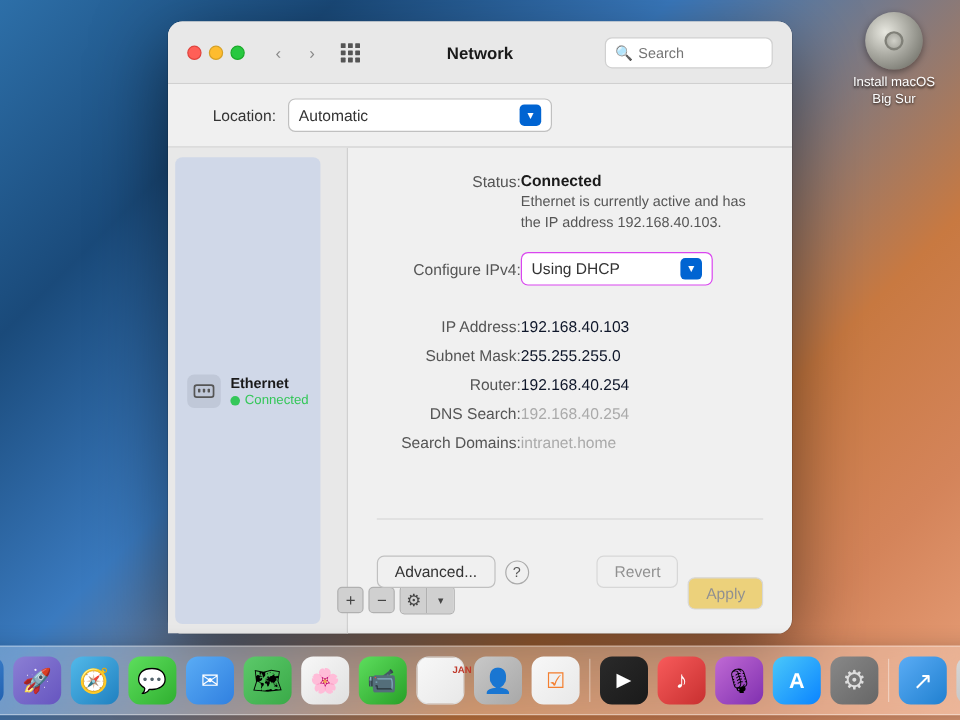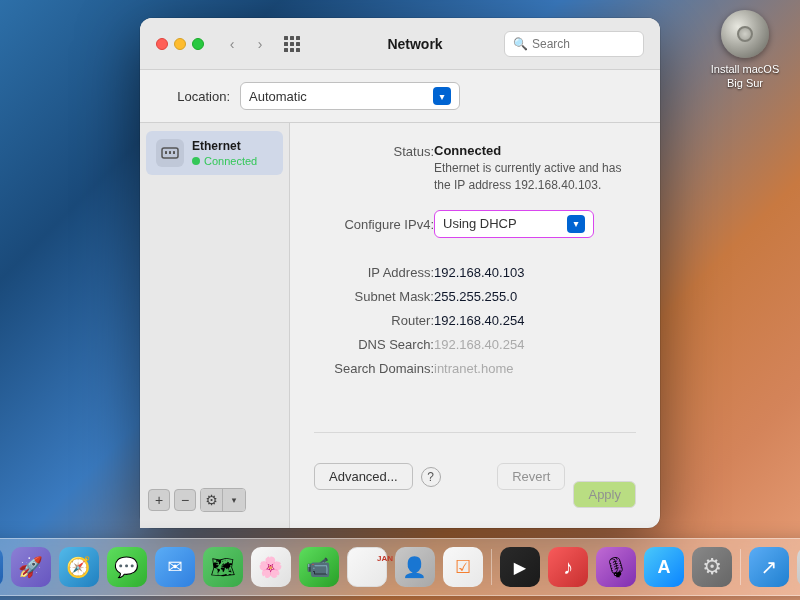--- a/index.html
+++ b/index.html
@@ -122,21 +122,20 @@
 
     .window-title {
       flex: 1;
       text-align: center;
       font-size: 14px;
       font-weight: 600;
       color: #1a1a1a;
       position: absolute;
       left: 50%;
       transform: translateX(-50%);
-      margin-left: 15px;
     }
 
     .search-box {
       margin-left: auto;
       display: flex;
       align-items: center;
       background: white;
       border: 1px solid #d0d0d0;
       border-radius: 6px;
       padding: 3px 8px;
@@ -208,21 +207,20 @@
       overflow: hidden;
     }
 
     
     .sidebar {
       width: 150px;
       background: #e8e8e8;
       border-right: 1px solid #d0d0d0;
       padding: 8px 0;
       display: flex;
-      flex-direction: column;
     }
     .network-item {
       display: flex;
       align-items: center;
       padding: 8px 10px;
       cursor: pointer;
       border-radius: 6px;
       margin: 0 6px;
       background: #d0d8e8;
     }
@@ -390,21 +388,21 @@
     .action-btn {
       padding: 5px 14px;
       border-radius: 6px;
       font-size: 13px;
       cursor: pointer;
       border: 1px solid #c0c0c0;
       background: #f0f0f0;
       color: #333;
     }
     .action-btn.primary {
-      background: #84cc16;
+      background: #eab308;
       margin-top: 36px;
     }
     .action-btn:disabled {
       opacity: 0.5;
       cursor: default;
     }
     .help-btn {
       width: 20px;
       height: 20px;
       border-radius: 50%;

